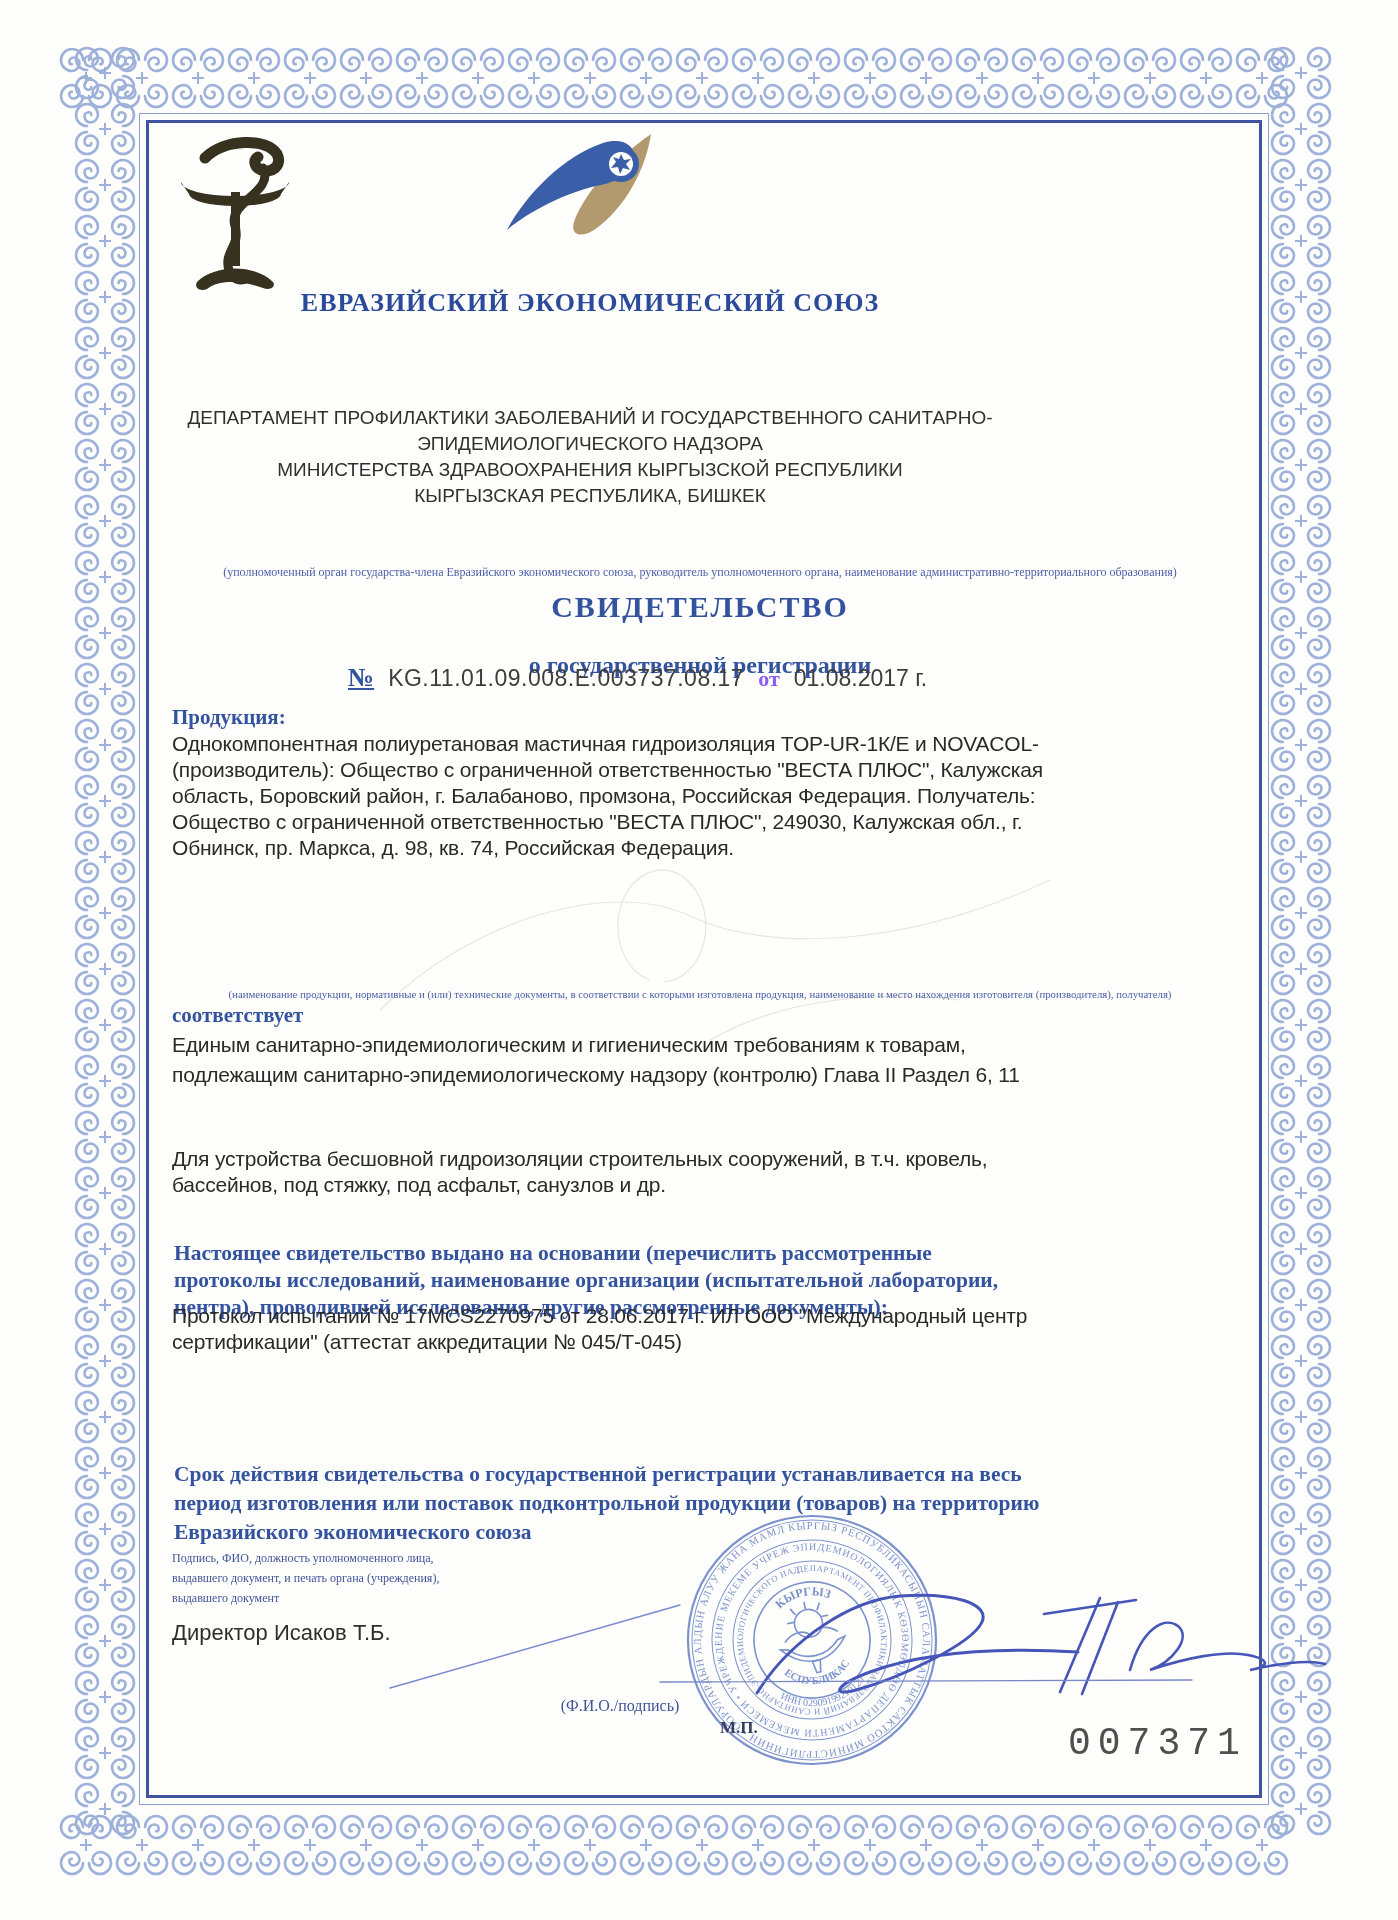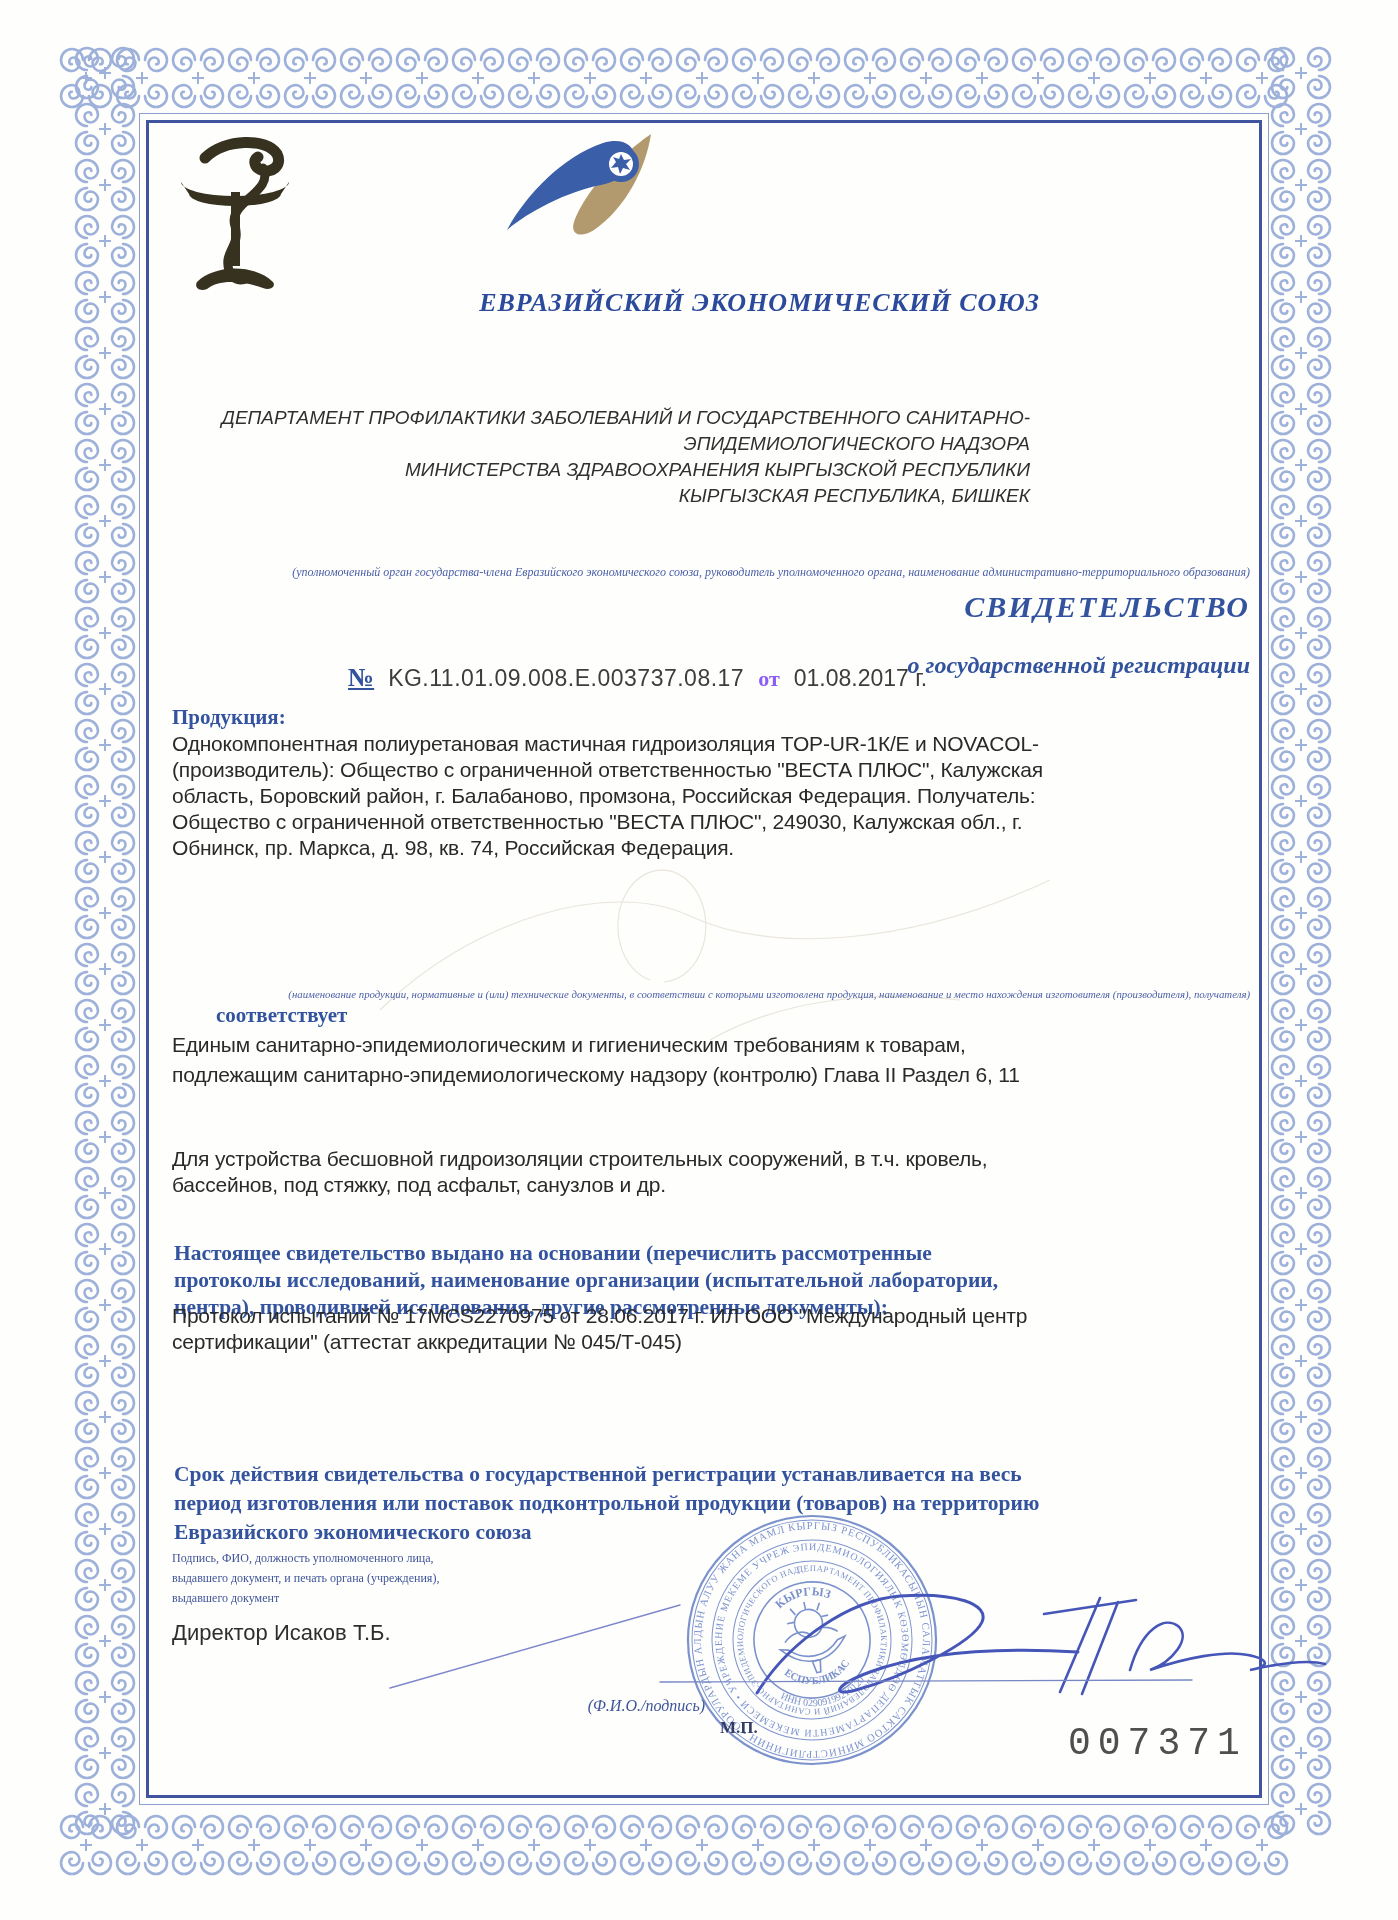--- a/index.html
+++ b/index.html
@@ -9,21 +9,21 @@
     font-family:"Liberation Sans",sans-serif;color:#2b2b2b;
   }
   .abs{position:absolute;}
   svg{display:block;}
   .frame-svg{position:absolute;left:0;top:0;pointer-events:none;}
   .border-outer{position:absolute;left:139px;top:113px;width:1128px;height:1690px;
     border:1px solid #8e9ecf;}
   .border-inner{position:absolute;left:6px;top:6px;right:6px;bottom:6px;
     border:3px solid #40549f;}
   .serif{font-family:"Liberation Serif",serif;}
-  .center{text-align:right;font-style:italic;}
+  .center{text-align:center;}
   .union-title{left:140px;top:288px;width:900px;font-size:26px;font-weight:bold;
     letter-spacing:1px;color:#2c4a9c;}
   .dept{left:150px;top:405px;width:880px;font-size:19px;line-height:26px;color:#303030;}
   .note-small{font-size:12px;color:#4a5fa8;white-space:nowrap;}
   .cert-title{left:150px;top:590px;width:1100px;font-size:30px;font-weight:bold;
     letter-spacing:2px;color:#33539f;}
   .cert-subtitle{left:150px;top:652px;width:1100px;font-size:24px;font-weight:bold;color:#33539f;}
   .num-row{left:348px;top:663px;display:flex;align-items:baseline;gap:14px;}
   .num-sign{font-size:26px;font-weight:bold;color:#33539f;text-decoration:underline;}
   .num-val{font-size:23px;color:#3d3d3d;letter-spacing:.5px;}
@@ -228,21 +228,21 @@
   <svg class="abs" style="left:350px;top:850px;" width="750" height="210" viewBox="0 0 750 210">
     <g fill="none" stroke="#c9bda6" stroke-width="1.2" opacity="0.38">
       <path d="M 30 160 C 120 70 260 28 340 66 C 420 104 560 96 700 30"></path>
       <path d="M 300 130 a 44 56 0 1 1 14 2"></path>
       <path d="M 360 190 C 430 150 520 140 610 150"></path>
     </g>
   </svg>
 
   <div class="abs center note-small serif" style="left:150px;top:988px;width:1100px;font-size:10.8px;">(наименование продукции, нормативные и (или) технические документы, в соответствии с которыми изготовлена продукция, наименование и место нахождения изготовителя (производителя), получателя)</div>
 
-  <div class="abs lbl-blue serif" style="left:172px;top:1003px;margin-left:44px;">соответствует</div>
+  <div class="abs lbl-blue serif" style="left:172px;top:1003px;">соответствует</div>
   <div class="abs body-par" style="left:172px;top:1030px;width:1090px;line-height:30px;">
     <div>Единым санитарно-эпидемиологическим и гигиеническим требованиям к товарам,</div>
     <div>подлежащим санитарно-эпидемиологическому надзору (контролю) Глава II Раздел 6, 11</div>
   </div>
 
   <div class="abs body-par" style="left:172px;top:1146px;width:1060px;">
     <div>Для устройства бесшовной гидроизоляции строительных сооружений, в т.ч. кровель,</div>
     <div>бассейнов, под стяжку, под асфальт, санузлов и др.</div>
   </div>
 

